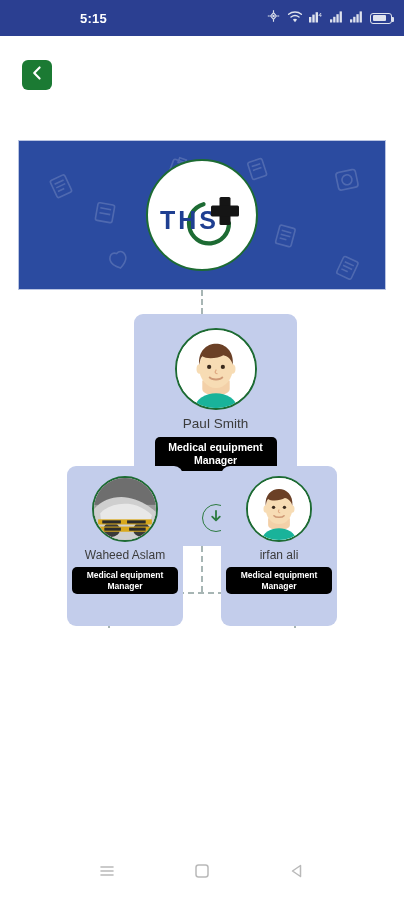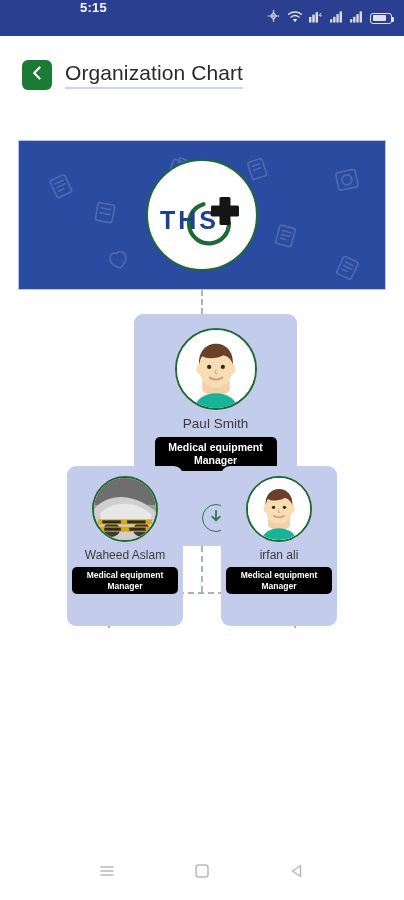--- a/index.html
+++ b/index.html
@@ -13,23 +13,23 @@
     font-family: "Liberation Sans", sans-serif;
     overflow: hidden;
     position: relative;
   }
 
   
   .status-bar {
     height: 36px;
     background: #2b3f91;
     display: flex;
-    align-items: flex-start;
+    align-items: center;
     position: relative;
-    padding: 0 14px;
+    padding: 13px 14px;
     box-sizing: border-box;
   }
   .status-time {
     color: #ffffff;
     font-size: 13px;
     font-weight: bold;
     letter-spacing: 0.2px;
     margin-left: 66px;
   }
   .status-icons {
@@ -319,21 +319,20 @@
 </div>
 
 <div class="header">
   <div class="back-btn">
     <span>
       <svg width="14" height="16" viewBox="0 0 14 16">
         <path d="M9.6 2.4 L4.2 8 L9.6 13.6" fill="none" stroke="#ffffff" stroke-width="2.1" stroke-linecap="round" stroke-linejoin="round"></path>
       </svg>
     </span>
   </div>
-  <div class="page-title">Organization Chart</div>
 </div>
 
 <div class="chart-area">
 
   <div class="banner">
     <svg class="banner-deco" viewBox="0 0 368 150">
       <g fill="none" stroke="#ffffff" stroke-width="1.6">
         <g transform="rotate(-25 42 45)">
             <rect x="34" y="36" width="16" height="19" rx="2"></rect>
           <path d="M37 41h10M37 45h10M37 49h7"></path>

